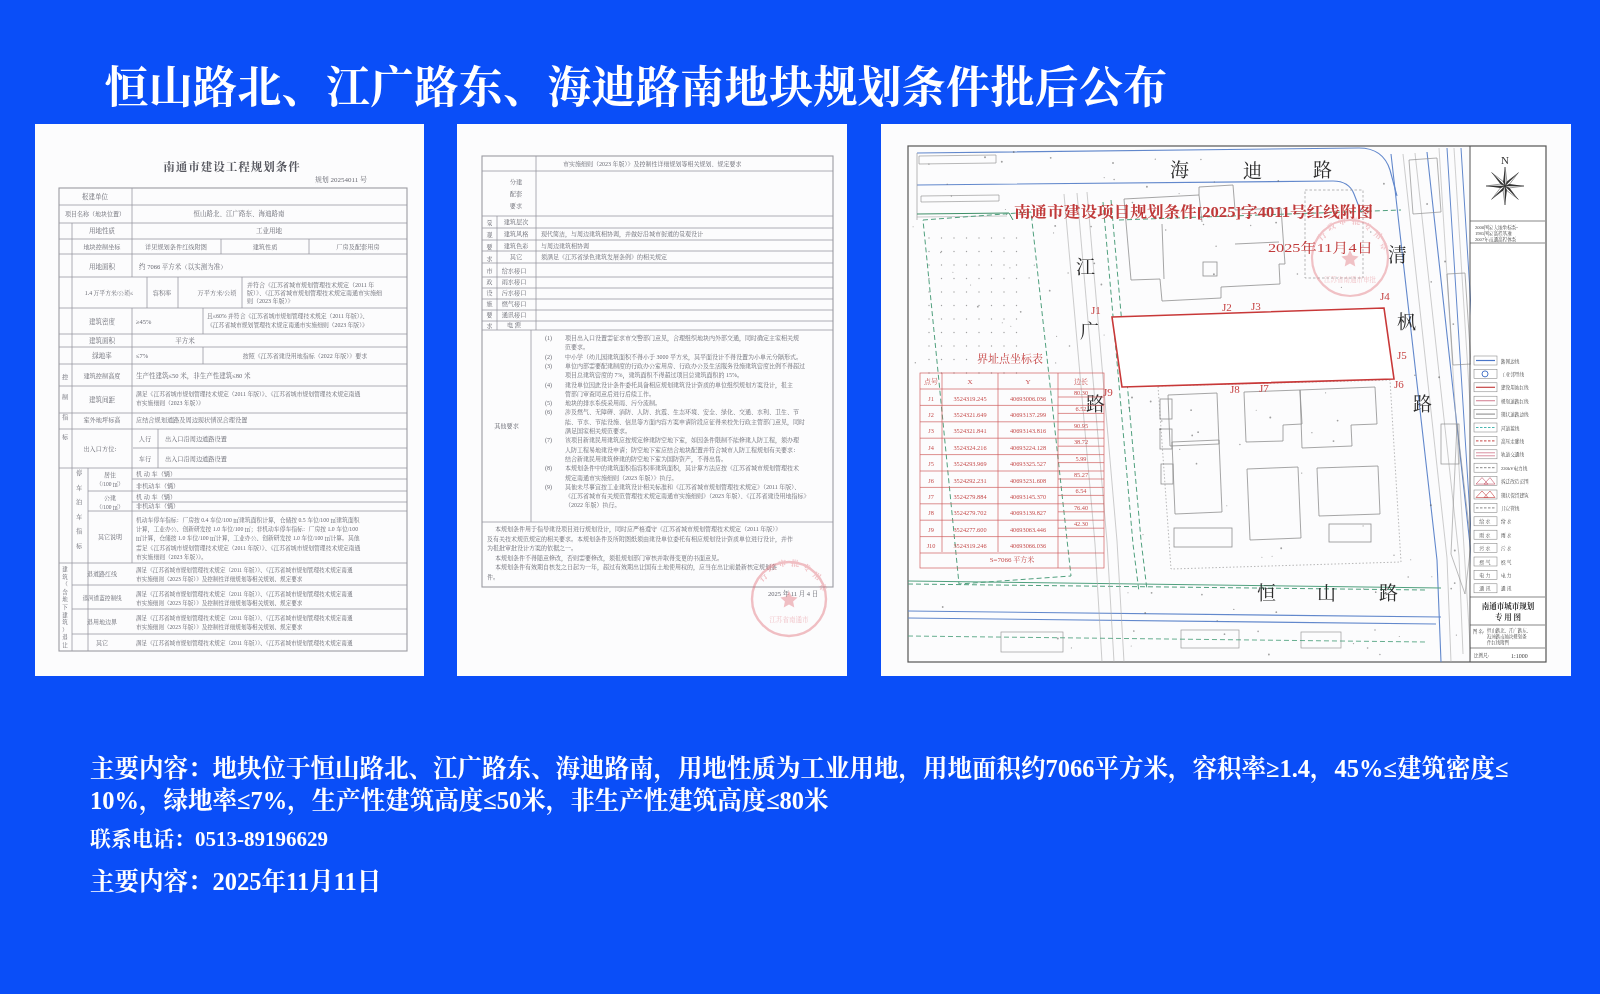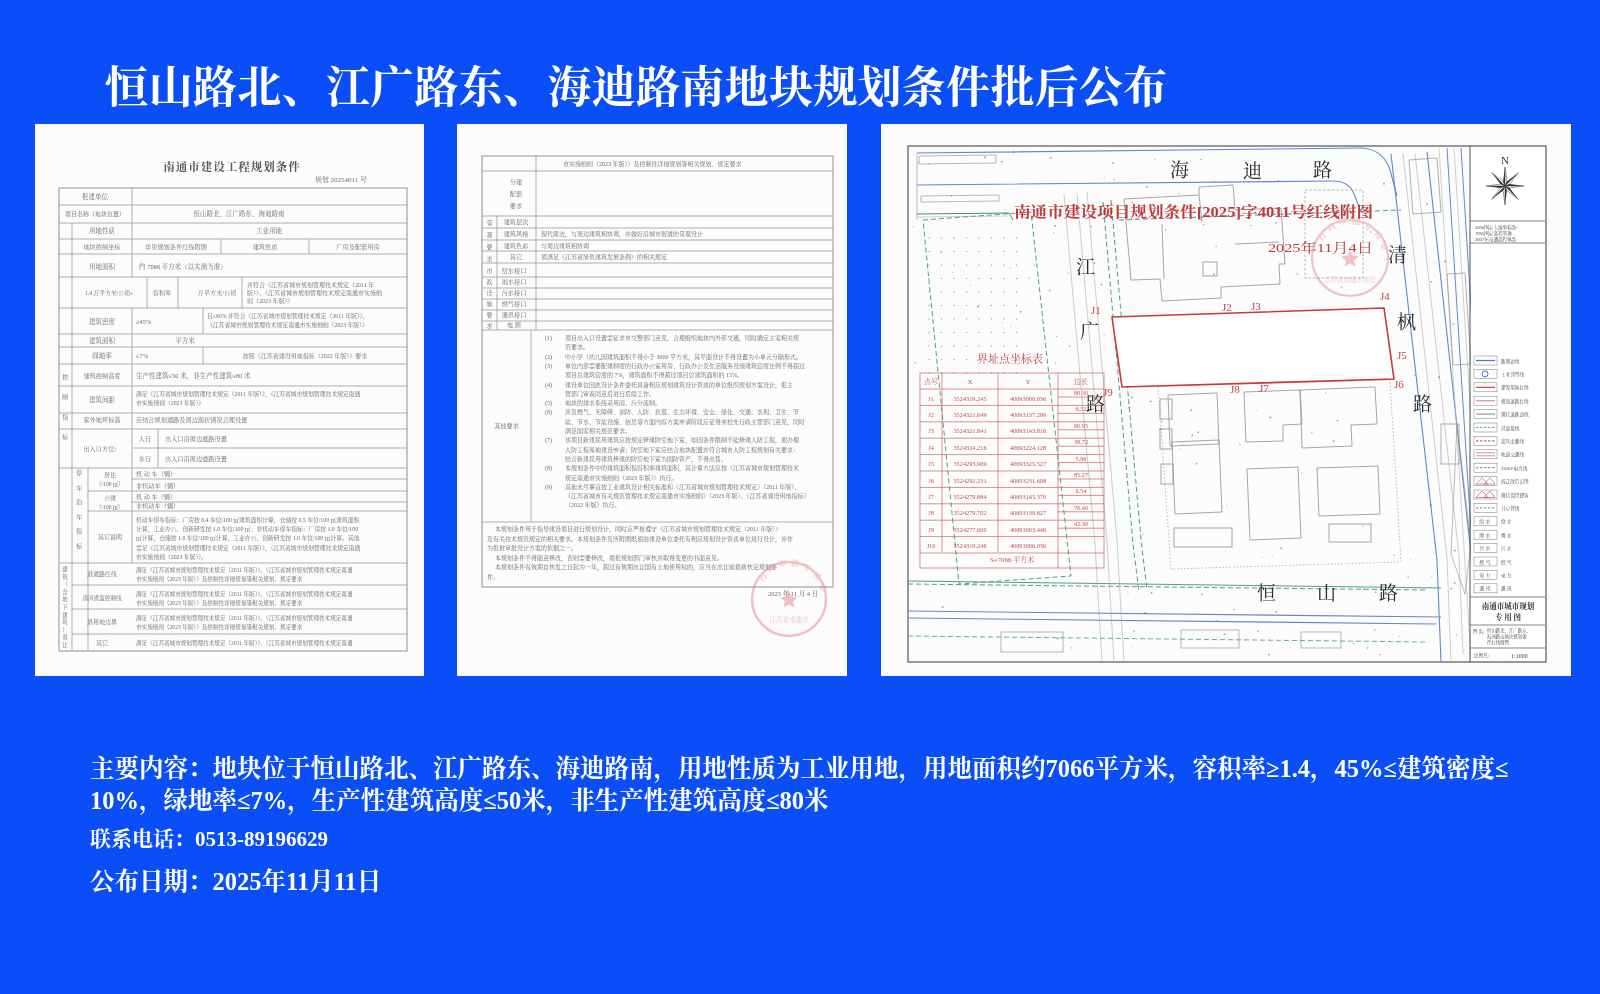--- a/index.html
+++ b/index.html
@@ -785,13 +785,13 @@
       </g>
 </svg>
 </div>
 
 <div class="abs" style="left:90px;top:741px;color:#fff;font-size:24.5px;font-weight:bold;white-space:nowrap;margin-top:8px;">主要内容：地块位于恒山路北、江广路东、海迪路南，用地性质为工业用地，用地面积约7066平方米，容积率≥1.4，45%≤建筑密度≤</div>
 
 <div class="abs" style="left:90px;top:781px;color:#fff;font-size:24.5px;font-weight:bold;white-space:nowrap;">10%，绿地率≤7%，生产性建筑高度≤50米，非生产性建筑高度≤80米</div>
 
 <div class="abs" style="left:90px;top:822px;color:#fff;font-size:21px;font-weight:bold;white-space:nowrap;">联系电话：0513-89196629</div>
 
-<div class="abs" style="left:90px;top:862px;color:#fff;font-size:24.5px;font-weight:bold;white-space:nowrap;">公布日期：2025年11月11日</div>
+<div class="abs" style="left:90px;top:862px;color:#fff;font-size:24.5px;font-weight:bold;white-space:nowrap;">主要内容：2025年11月11日</div>
 
 </body></html>

